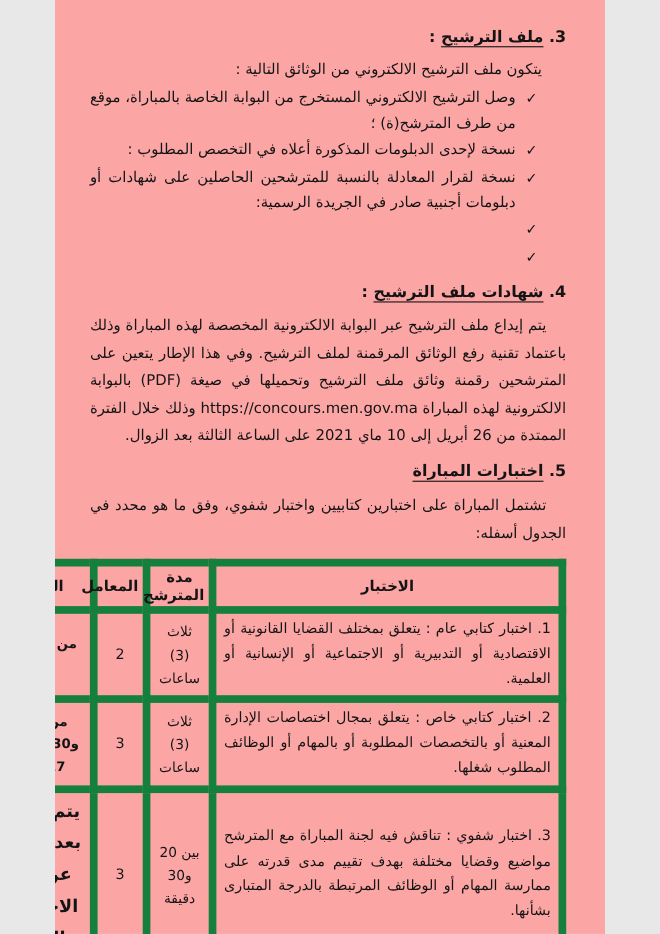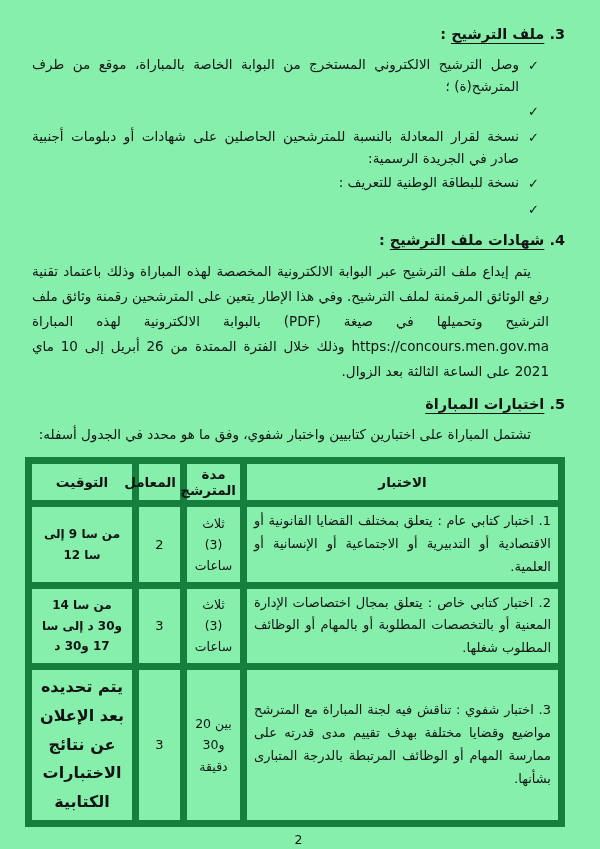--- a/index.html
+++ b/index.html
@@ -1,20 +1,20 @@
 <!DOCTYPE html>
 <html lang="ar" dir="rtl"><head>
 <meta charset="utf-8">
 <style>
   html,body{margin:0;padding:0;background:#e8e8e8;}
   .page{
     position:relative;
-    width:600px;height:849px;
+    width:500px;height:849px;
     margin:0 auto;
-    background:#86efac;
+    background:#fca5a5;
     box-sizing:border-box;
     padding:24px 35px 0 32px;
     direction:rtl;
     font-family:"DejaVu Sans", sans-serif;
     color:#141414;
     overflow:hidden;
   }
   .heading{
     font-size:14.5px;
     font-weight:bold;
@@ -45,21 +45,21 @@
   }
   .check-text{
     flex:1;
     text-align:justify;
   }
   .para{
     font-size:13.5px;
     line-height:1.85;
     text-align:justify;
     text-indent:18px;
-    margin:2px 16px 10px 0;
+    margin:2px 0 10px 0;
   }
   .section{margin-bottom:8px;}
   .url-text{direction:ltr;unicode-bidi:embed;}
   table.exam-table{
     width:533px;
     border-collapse:collapse;
     table-layout:fixed;
     margin-top:6px;
     font-size:13px;
   }
@@ -107,36 +107,37 @@
     direction:ltr;
   }
 </style>
 </head>
 <body>
 
 <div class="page">
 
   <div class="section">
     <div class="heading"><span class="num">3.</span> <span class="u">ملف الترشيح</span><span> :</span></div>
+    <div class="intro">يتكون ملف الترشيح الالكتروني من الوثائق التالية :</div>
 
     <div class="checklist">
       <div class="check-item">
         <span class="check-glyph">✓</span>
         <span class="check-text">وصل الترشيح الالكتروني المستخرج من البوابة الخاصة بالمباراة، موقع من طرف المترشح(ة) ؛</span>
       </div>
       <div class="check-item">
         <span class="check-glyph">✓</span>
+        <span class="check-text">نسخة لإحدى الدبلومات المذكورة أعلاه في التخصص المطلوب :</span>
       </div>
       <div class="check-item">
         <span class="check-glyph">✓</span>
         <span class="check-text">نسخة لقرار المعادلة بالنسبة للمترشحين الحاصلين على شهادات أو دبلومات أجنبية صادر في الجريدة الرسمية:</span>
       </div>
       <div class="check-item">
         <span class="check-glyph">✓</span>
-        <span class="check-text">نسخة للبطاقة الوطنية للتعريف :</span>
       </div>
       <div class="check-item">
         <span class="check-glyph">✓</span>
       </div>
     </div>
   </div>
 
   <div class="section">
     <div class="heading"><span class="num">4.</span> <span class="u">شهادات ملف الترشيح</span><span> :</span></div>
     <div class="para"><span>يتم إيداع ملف الترشيح عبر البوابة الالكترونية المخصصة لهذه المباراة وذلك باعتماد تقنية رفع الوثائق المرقمنة لملف الترشيح. وفي هذا الإطار يتعين على المترشحين رقمنة وثائق ملف الترشيح وتحميلها في صيغة (PDF) بالبوابة الالكترونية لهذه المباراة </span><span class="url-text">https://concours.men.gov.ma</span><span> وذلك خلال الفترة الممتدة من 26 أبريل إلى 10 ماي 2021 على الساعة الثالثة بعد الزوال.</span></div>

